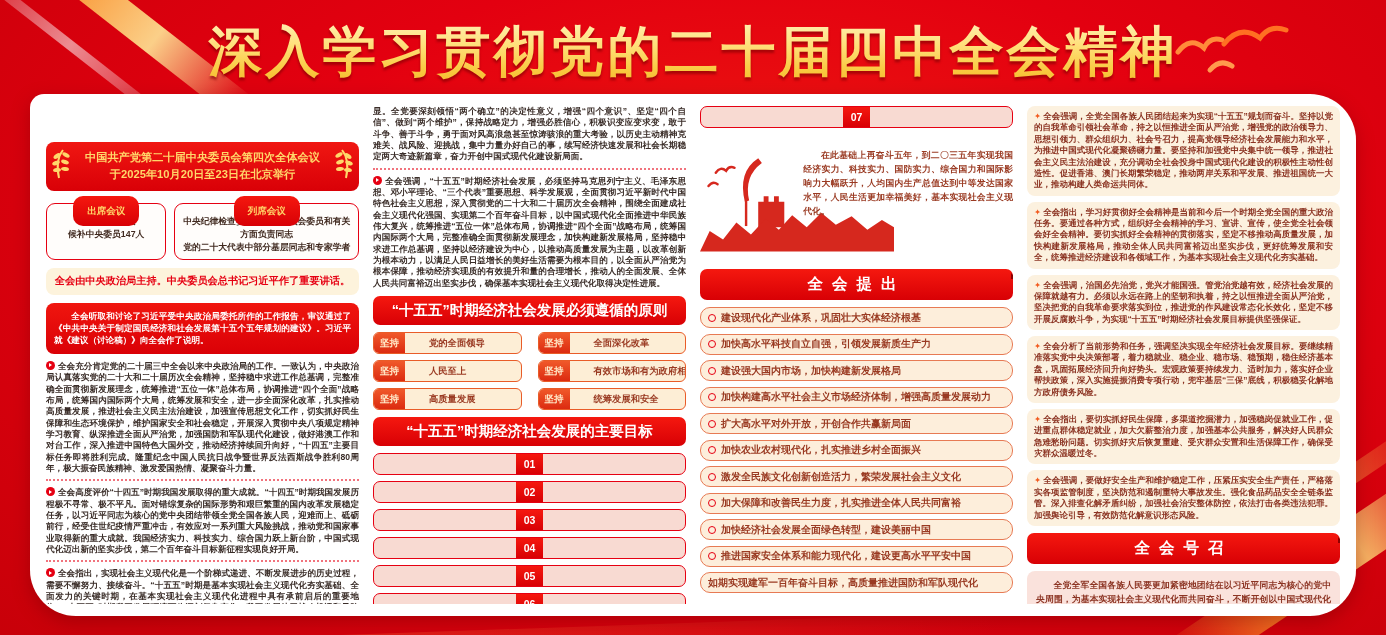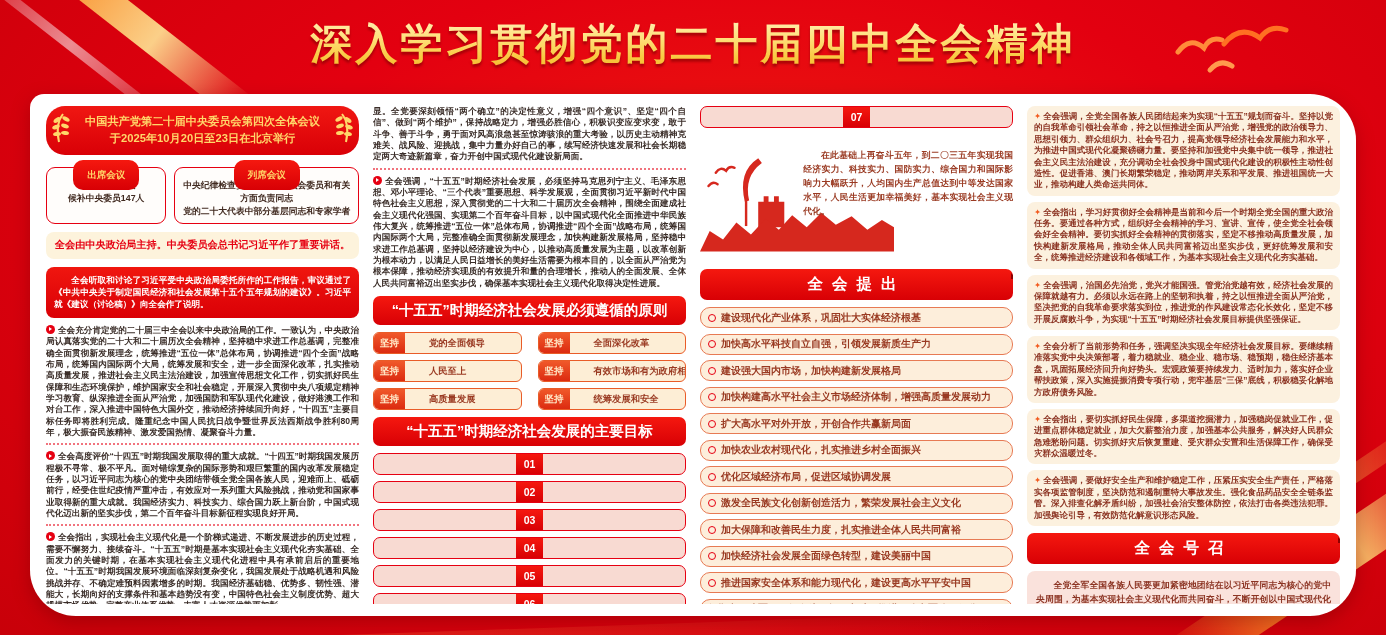--- a/index.html
+++ b/index.html
@@ -16,21 +16,21 @@
     background:linear-gradient(90deg,transparent,rgba(255,255,255,.55),transparent);}
   .streak-right1{right:-90px;bottom:40px;width:330px;height:46px;transform:rotate(-34deg);
     background:linear-gradient(90deg,transparent,rgba(255,150,40,.75),rgba(255,220,120,.8),transparent);}
   .streak-right2{right:-70px;bottom:120px;width:300px;height:18px;transform:rotate(-34deg);
     background:linear-gradient(90deg,transparent,rgba(255,190,80,.6),transparent);}
   .streak-bottom{left:120px;bottom:-14px;width:900px;height:22px;transform:rotate(-2deg);
     background:linear-gradient(90deg,rgba(255,120,60,.35),transparent);}
 
   .poster-title{
     position:absolute;top:16px;left:0;width:100%;text-align:center;
-    font-size:42px;font-weight:900;letter-spacing:3px;
+    font-size:54px;font-weight:900;letter-spacing:3px;
     background:linear-gradient(180deg,#fff3bd 0%,#ffe07a 40%,#f9c83f 75%,#f3b42a 100%);
     -webkit-background-clip:text;background-clip:text;color:transparent;
     filter:drop-shadow(0 3px 1px rgba(120,0,0,.55));
   }
   .doves-tr{position:absolute;right:70px;top:18px;width:150px;height:64px;}
 
   .panel{
     position:absolute;left:30px;top:94px;width:1326px;height:522px;
     background:#ffffff;border-radius:14px 46px 46px 46px;
     box-shadow:0 6px 18px rgba(100,0,0,.35);
@@ -42,22 +42,22 @@
   
   .para{font-size:8.6px;line-height:1.32;font-weight:700;color:#3a2d28;text-align:justify;margin:0 0 5px 0;}
   .b-play{display:inline-block;width:9px;height:9px;border-radius:50%;background:#e60012;position:relative;margin-right:3px;vertical-align:-1px;}
   .b-play::after{content:"";position:absolute;left:3.2px;top:2.4px;border-left:3.6px solid #fff;border-top:2.2px solid transparent;border-bottom:2.2px solid transparent;}
   .dotsep{border-top:2px dotted rgba(230,0,18,.55);margin:5px 0 6px 0;}
   .banner{background:linear-gradient(180deg,#f5180f,#d80005);color:#fff;font-weight:900;text-align:center;
     border-radius:7px;padding:5px 4px;font-size:14.5px;margin:7px 0;position:relative;}
   .banner.spaced{letter-spacing:9px;font-size:15.5px;}
 
   
-  .meeting-box{background:linear-gradient(180deg,#f01712,#d90007);border-radius:19px;padding:7px 30px;
-    color:#ffd76a;font-weight:800;text-align:center;font-size:11.2px;line-height:1.55;position:relative;}
+  .meeting-box{background:linear-gradient(180deg,#f01712,#d90007);border-radius:8px;padding:7px 30px;
+    color:#ffd76a;font-weight:800;text-align:center;font-size:11.2px;line-height:1.55;position:relative;margin-top:36px;}
   .laurel{position:absolute;top:6px;width:22px;height:32px;}
   .laurel.l{left:6px;} .laurel.r{right:6px;transform:scaleX(-1);}
   .attend-row{display:flex;gap:8px;margin-top:12px;}
   .attend-box{border:1.5px solid #e60012;border-radius:9px;background:#fffdfb;position:relative;
     padding:11px 6px 5px 6px;text-align:center;font-size:8.8px;font-weight:800;color:#40291f;line-height:1.5;}
   .attend-box .pill{position:absolute;top:-8px;left:50%;transform:translateX(-50%);
     background:linear-gradient(180deg,#f5180f,#d80005);color:#ffd76a;font-size:9.5px;font-weight:800;
     border-radius:10px;padding:8px 14px;white-space:nowrap;}
   .attend-box.narrow{flex:0 0 34%;}
   .attend-box.wide{flex:1;}
@@ -280,24 +280,20 @@
       <div class="propose-item">
           <span class="b-circle"></span>
           <span class="ptx">扩大高水平对外开放，开创合作共赢新局面</span>
         </div>
       <div class="propose-item">
           <span class="b-circle"></span>
           <span class="ptx">加快农业农村现代化，扎实推进乡村全面振兴</span>
         </div>
       <div class="propose-item">
           <span class="b-circle"></span>
-          <span class="ptx">优化区域经济布局，促进区域协调发展</span>
-        </div>
-      <div class="propose-item">
-          <span class="b-circle"></span>
           <span class="ptx">激发全民族文化创新创造活力，繁荣发展社会主义文化</span>
         </div>
       <div class="propose-item">
           <span class="b-circle"></span>
           <span class="ptx">加大保障和改善民生力度，扎实推进全体人民共同富裕</span>
         </div>
       <div class="propose-item">
           <span class="b-circle"></span>
           <span class="ptx">加快经济社会发展全面绿色转型，建设美丽中国</span>
         </div>

